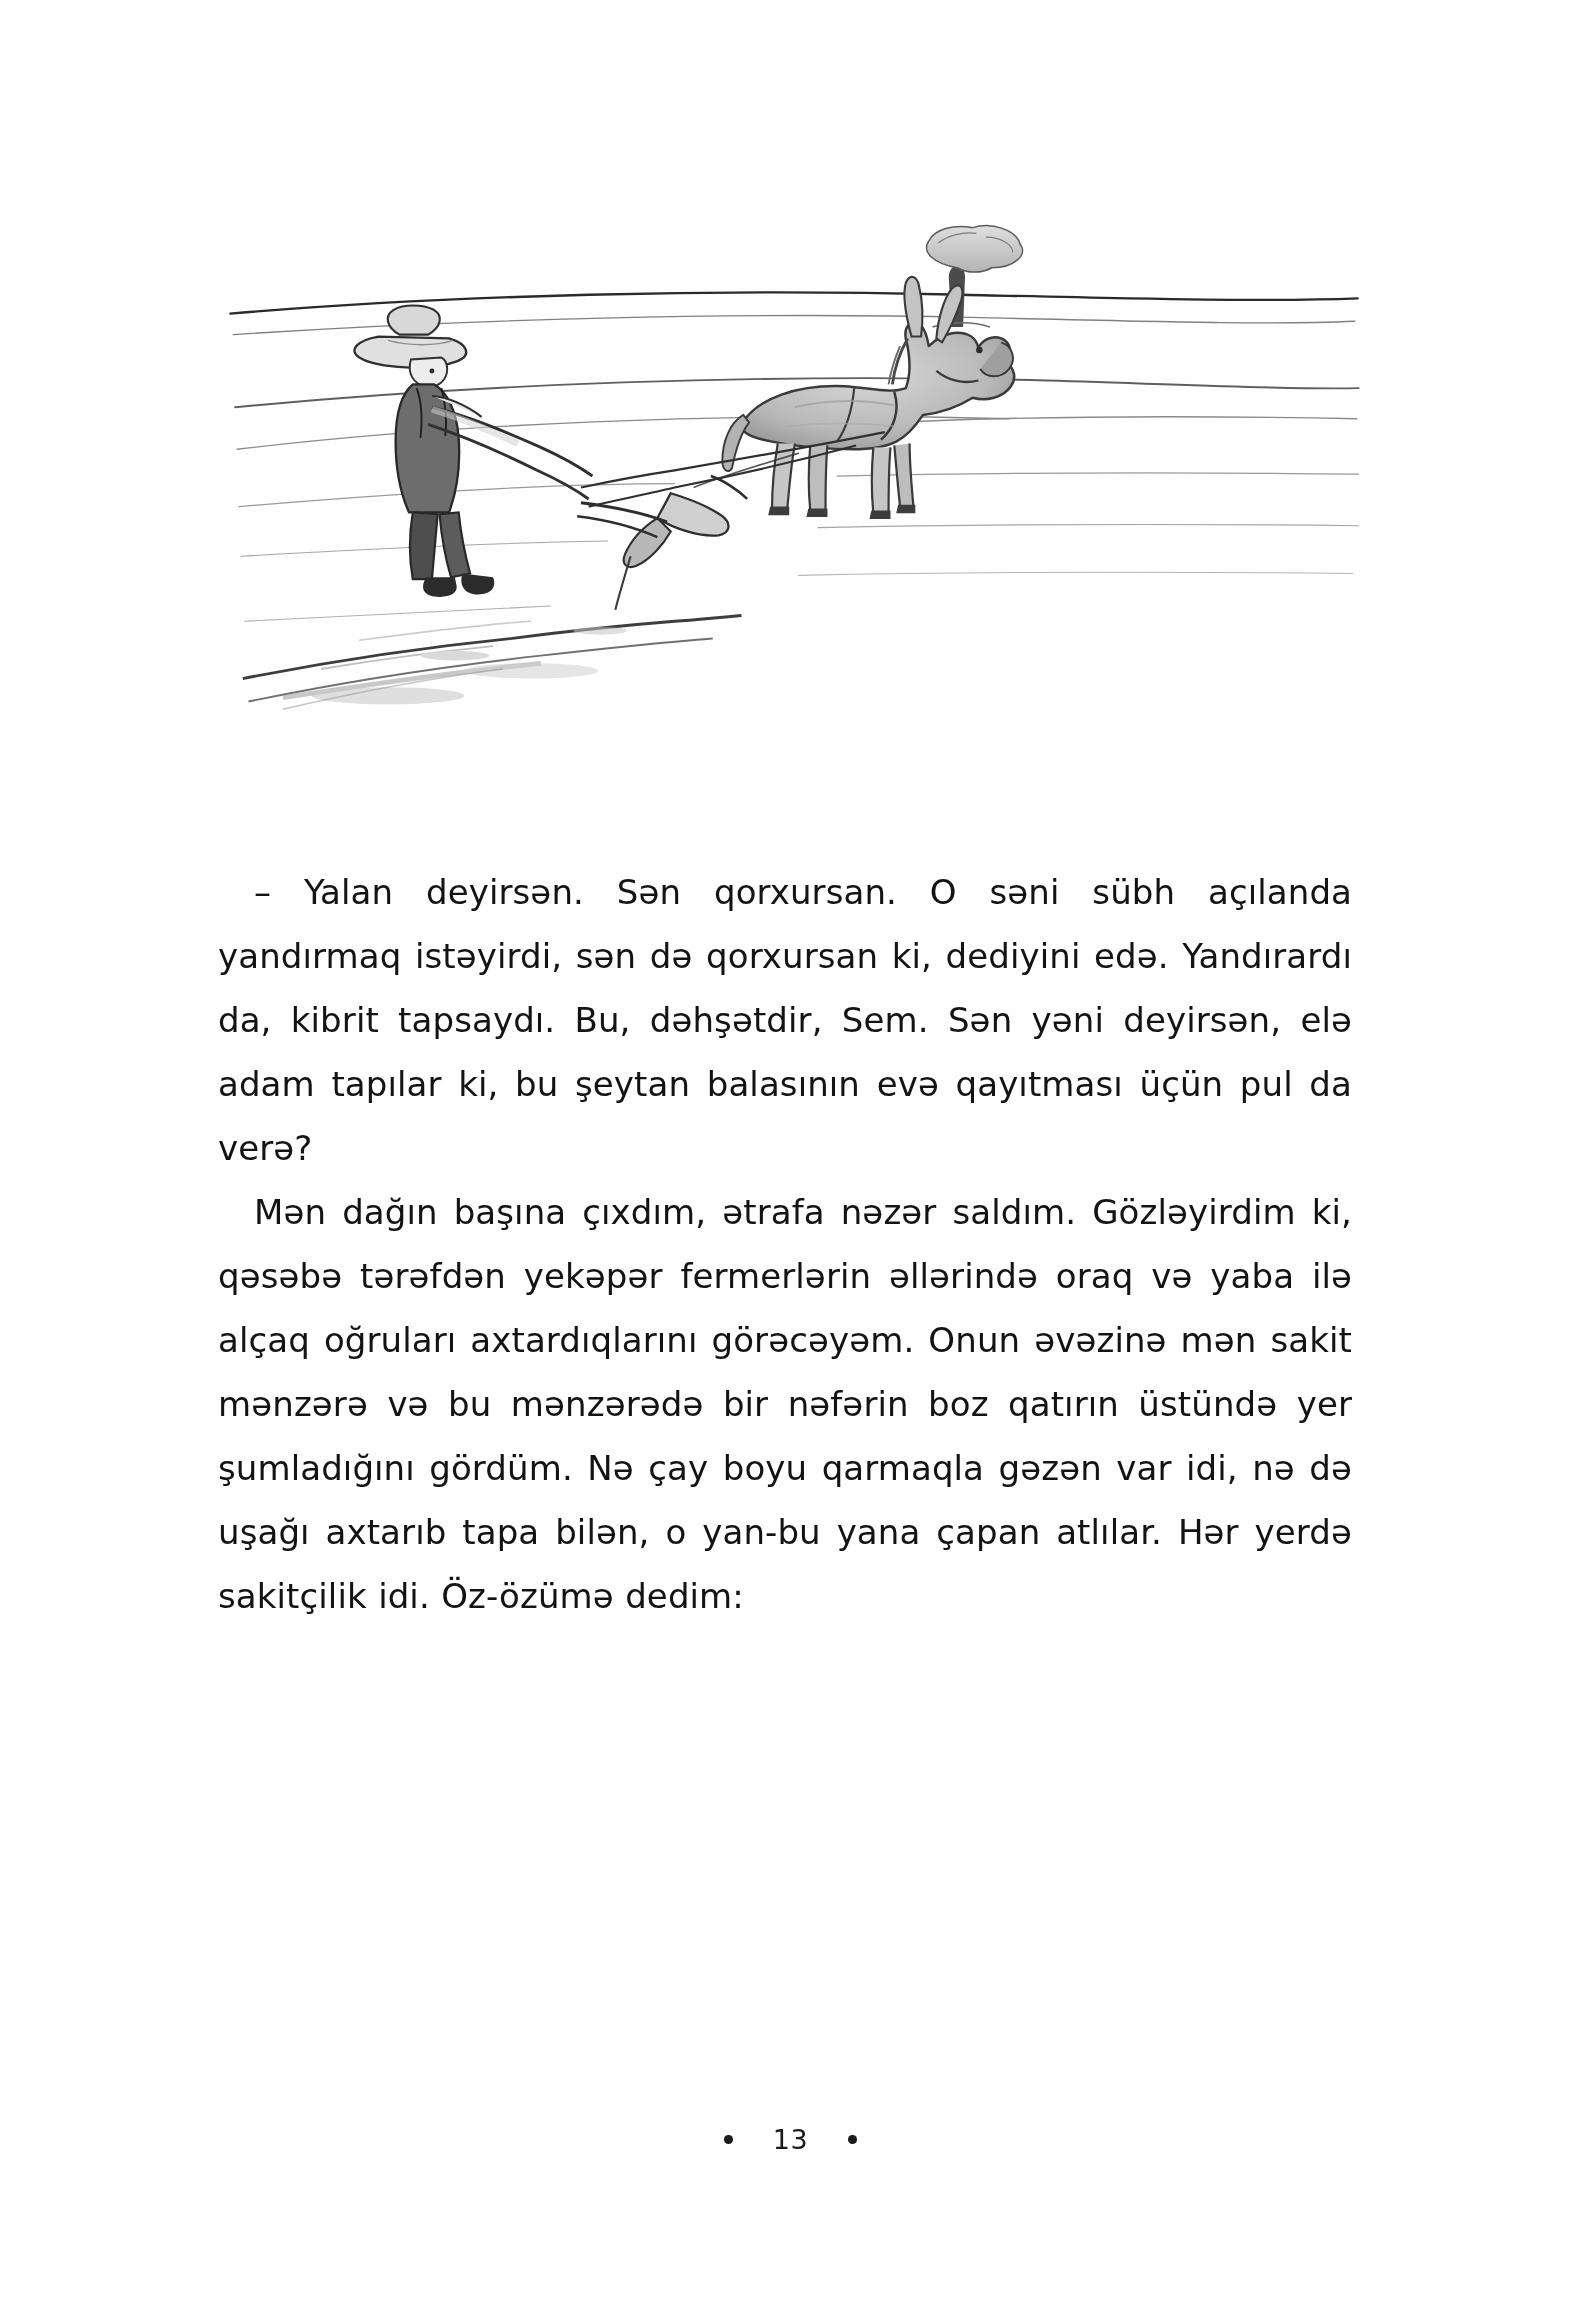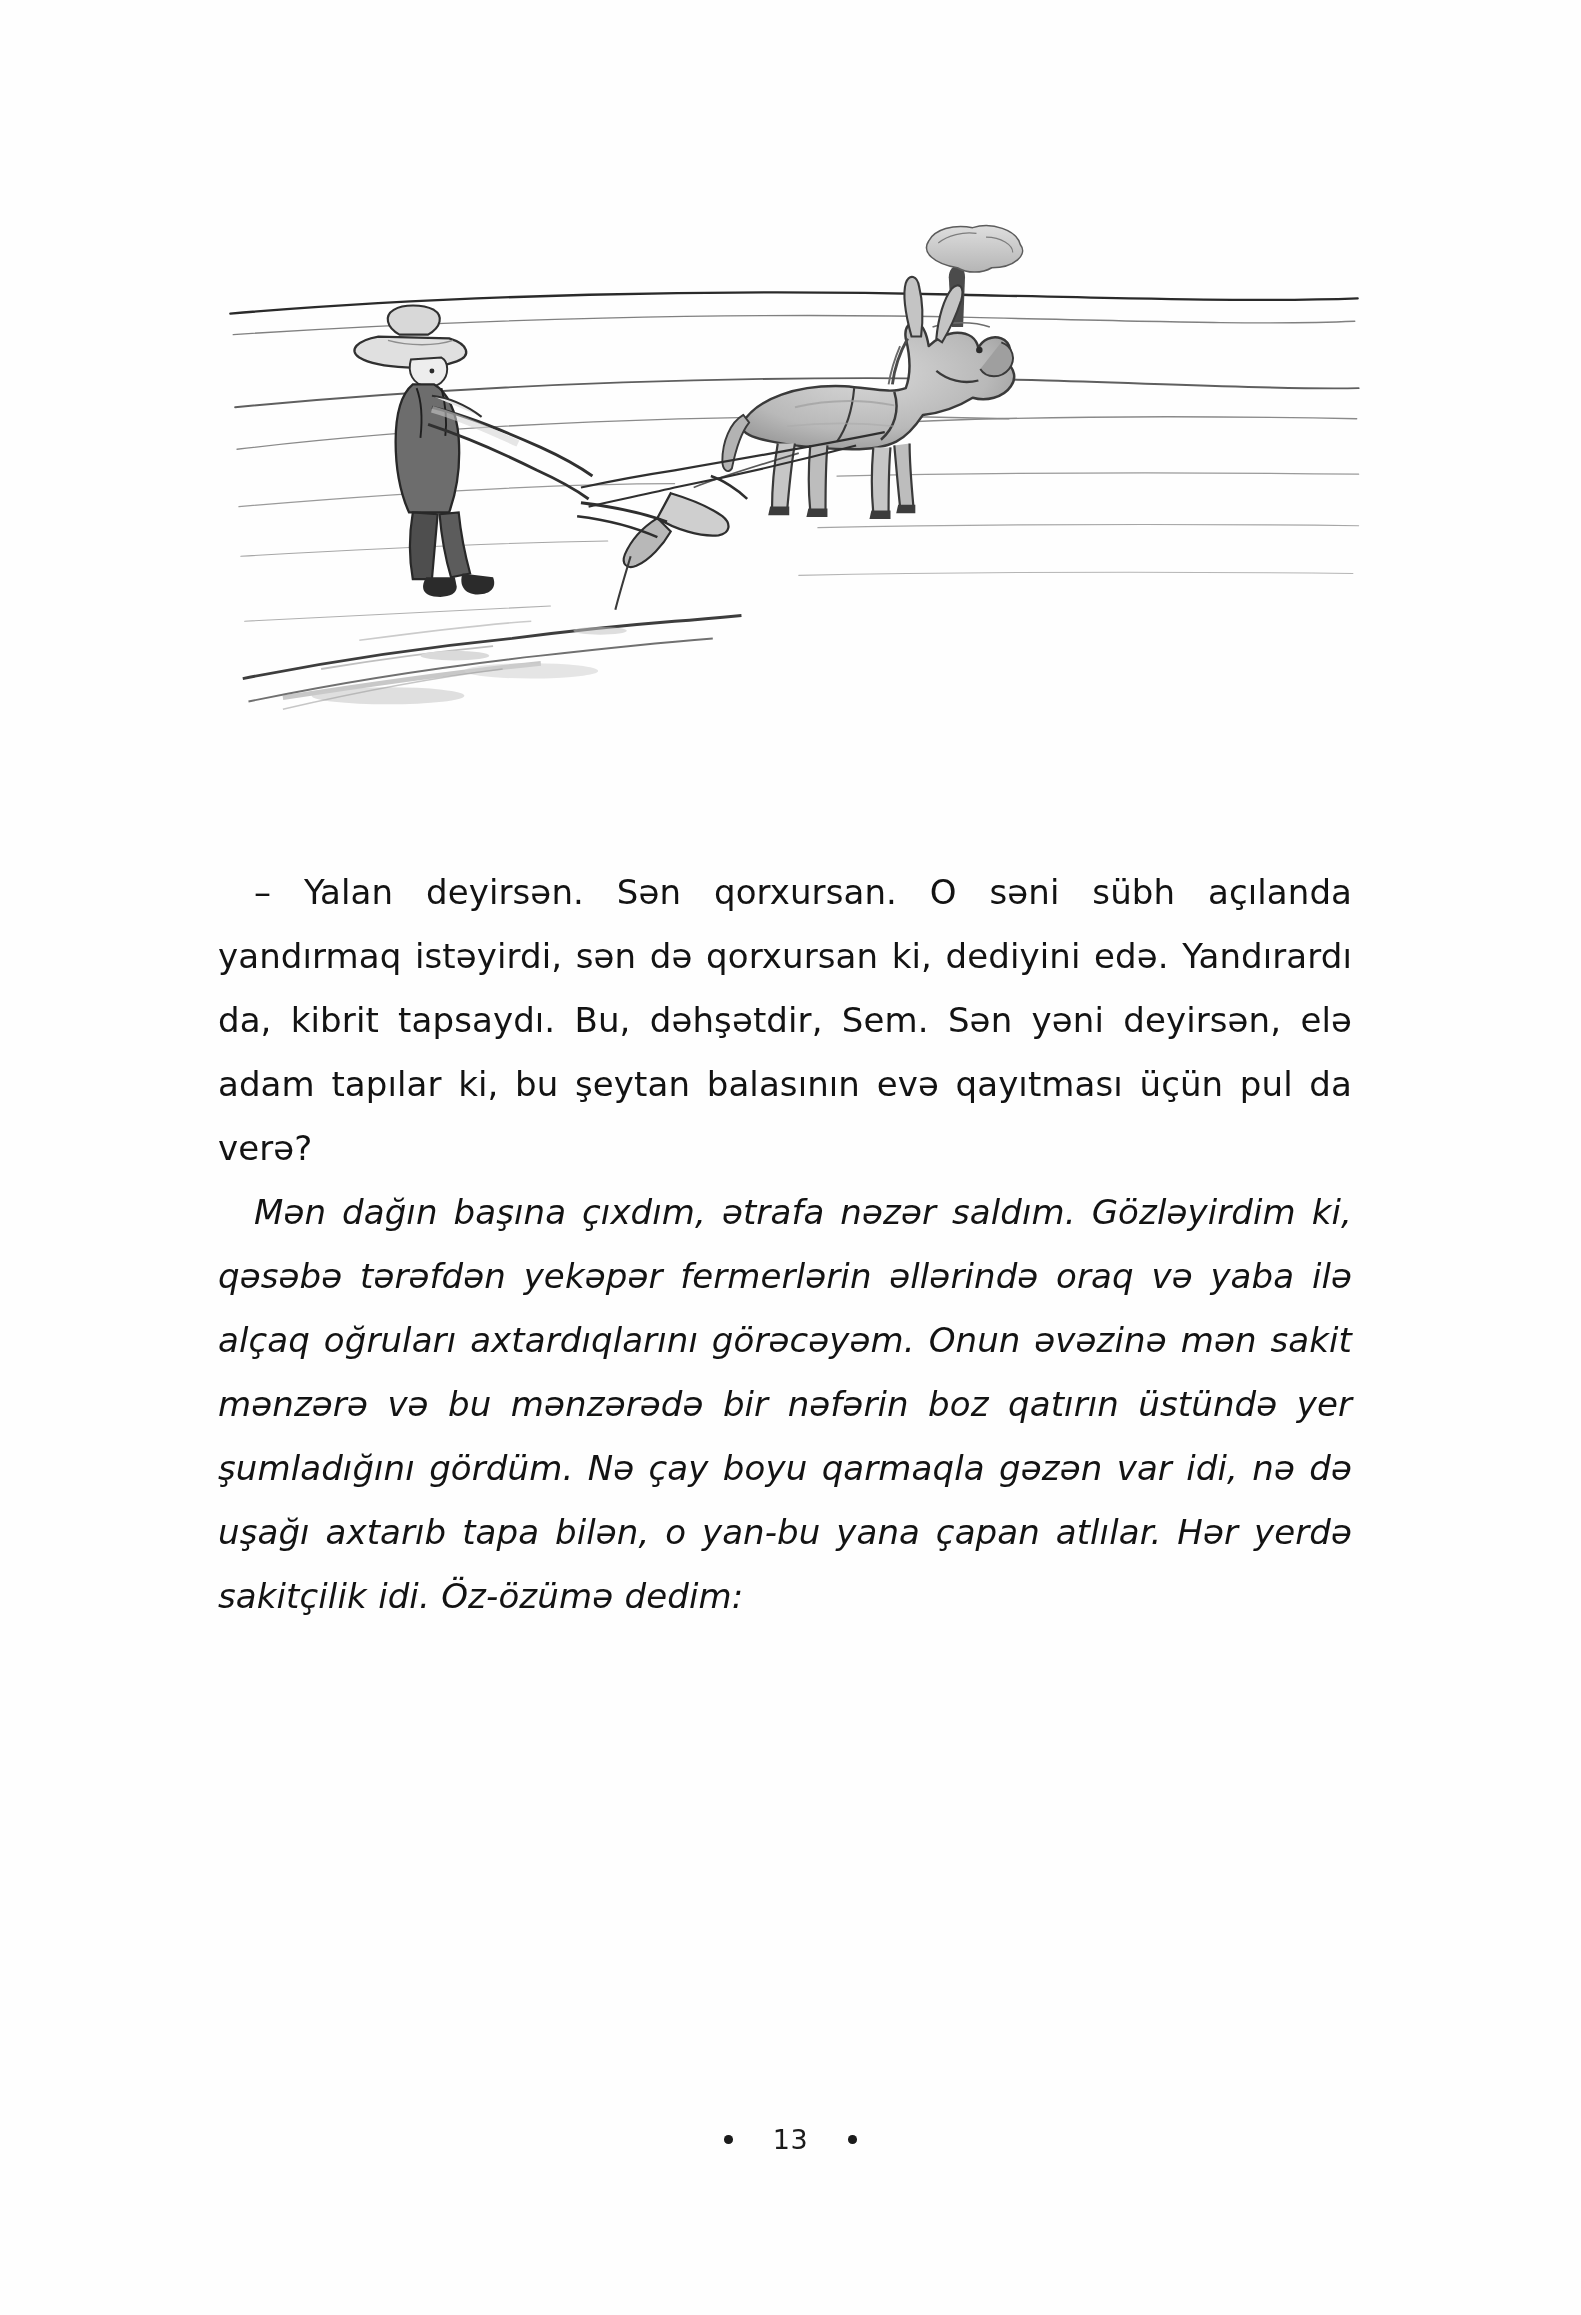--- a/index.html
+++ b/index.html
@@ -52,21 +52,20 @@
     text-align: justify;
     text-justify: inter-word;
     margin: 0 9px 0 0;
     text-indent: 36px;
     letter-spacing: 0.1px;
     word-spacing: 0.5px;
     color: #131313;
   }
   .para.last-line-natural {
     text-align-last: left;
-    font-style: italic;
   }
 
   
   .footer {
     position: absolute;
     left: 0;
     top: 2124px;
     width: 1581px;
     display: flex;
     align-items: center;

